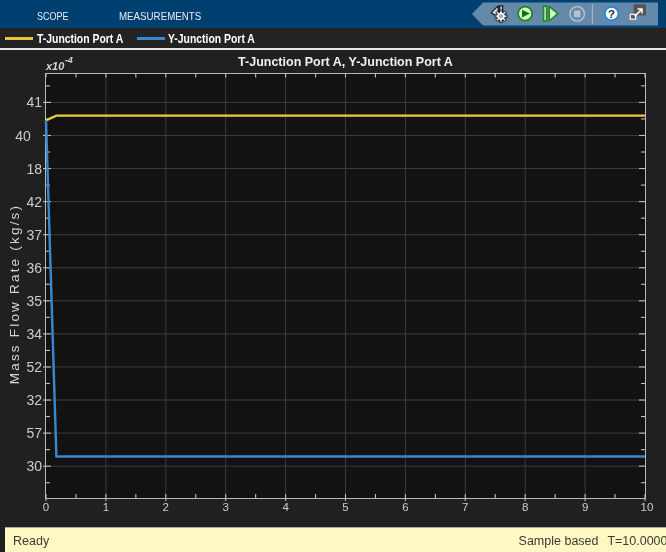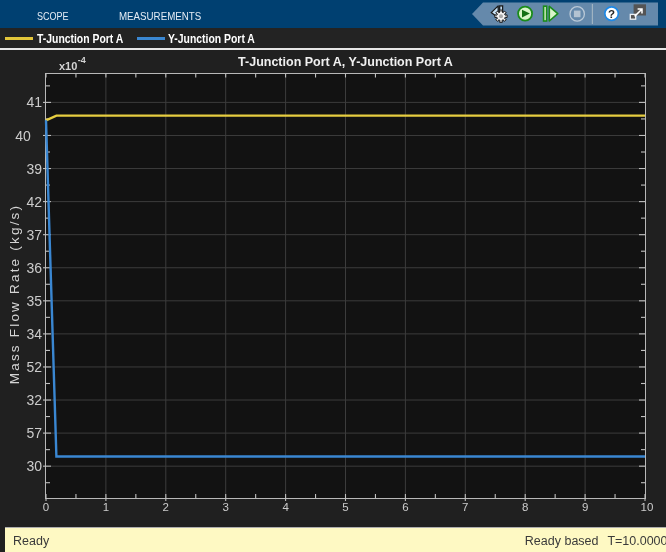--- a/index.html
+++ b/index.html
@@ -9,21 +9,21 @@
   #toolbar{left:0;top:0;width:666px;height:28px;background:#004071;padding-left:12px;}
   .tab{position:absolute;top:0;height:28px;line-height:32px;color:#e4ecf5;font-size:11px;transform-origin:left center;}
   
   #legend{left:0;top:28px;width:666px;height:20px;background:#232323;padding-left:8px;}
   .legtxt{position:absolute;top:0;height:20px;line-height:21px;color:#ffffff;font-size:13px;font-weight:bold;transform:scaleX(0.80);transform-origin:left center;}
   .legline{position:absolute;top:9.2px;height:2.6px;}
   #sepline{left:0;top:48px;width:666px;height:2px;background:#e6e6e6;}
   
   #plot{left:0;top:50px;width:666px;height:477px;background:#202020;}
   #title{position:absolute;left:0;top:5px;width:691px;text-align:center;color:#f0f0f0;font-size:12.5px;font-weight:bold;}
-  #xten{position:absolute;left:59px;top:7px;color:#d4d4d4;font-size:11px;font-weight:bold;}
+  #xten{position:absolute;left:46px;top:7px;color:#d4d4d4;font-size:11px;font-weight:bold;font-style:italic;}
   #xten sup{font-size:9px;position:relative;top:-2px;left:0.5px;}
   #ylab{position:absolute;left:13.5px;top:243.5px;width:0;height:0;color:#d4d4d4;font-size:13.5px;letter-spacing:2.2px;white-space:nowrap;overflow:visible;}
   #ylab span{position:absolute;transform:translate(-50%,-50%) rotate(-90deg);}
   .ytick{position:absolute;width:38px;text-align:right;color:#cccccc;font-size:14px;height:14px;line-height:14px;left:4px;}
   .xtick{position:absolute;width:40px;text-align:center;color:#cccccc;font-size:11.5px;top:450.5px;}
   
   #status{left:5px;top:527px;width:666px;height:25px;background:#fef9c3;border-top:1px solid #adadad;box-sizing:border-box;color:#3a3a3a;font-size:12.5px;}
 </style>
 </head>
 <body>
@@ -200,21 +200,21 @@
       <line x1="555.15" y1="448" x2="555.15" y2="444" stroke="#c0c0c0" stroke-width="1.1"></line>
       <line x1="555.15" y1="23.5" x2="555.15" y2="27.5" stroke="#c0c0c0" stroke-width="1.1"></line>
       <line x1="615.05" y1="448" x2="615.05" y2="444" stroke="#c0c0c0" stroke-width="1.1"></line>
       <line x1="615.05" y1="23.5" x2="615.05" y2="27.5" stroke="#c0c0c0" stroke-width="1.1"></line>
       <polyline points="46,70.3 56.4,65.6 645,65.6" fill="none" stroke="#e6cd40" stroke-width="2.4"></polyline>
       <polyline points="46,70.3 56.4,406.5 645,406.5" fill="none" stroke="#3a87d2" stroke-width="2.4"></polyline>
     </svg>
   <div id="yticks">
       <div class="ytick" style="top:45.4px;">41</div>
       <div class="ytick" style="top:78.5px;text-align:center;">40</div>
-      <div class="ytick" style="top:111.5px;">39</div>
+      <div class="ytick" style="top:111.5px;">18</div>
       <div class="ytick" style="top:144.6px;">42</div>
       <div class="ytick" style="top:177.7px;">37</div>
       <div class="ytick" style="top:210.8px;">36</div>
       <div class="ytick" style="top:243.8px;">35</div>
       <div class="ytick" style="top:276.9px;">34</div>
       <div class="ytick" style="top:310.0px;">52</div>
       <div class="ytick" style="top:343.0px;">32</div>
       <div class="ytick" style="top:376.1px;">57</div>
       <div class="ytick" style="top:409.2px;">30</div>
     </div>
@@ -228,15 +228,15 @@
       <div class="xtick" style="left:385.4px;">6</div>
       <div class="xtick" style="left:445.3px;">7</div>
       <div class="xtick" style="left:505.2px;">8</div>
       <div class="xtick" style="left:565.1px;">9</div>
       <div class="xtick" style="left:627.0px;">10</div>
     </div>
 </div>
 
 <div class="abs" id="status">
   <span style="position:absolute;left:8px;top:6px;">Ready</span>
-  <span style="position:absolute;right:72.5px;top:6px;">Ready based</span>
+  <span style="position:absolute;right:72.5px;top:6px;">Sample based</span>
   <span style="position:absolute;right:3.5px;top:6px;">T=10.0000</span>
 </div>
 
 </body></html>

